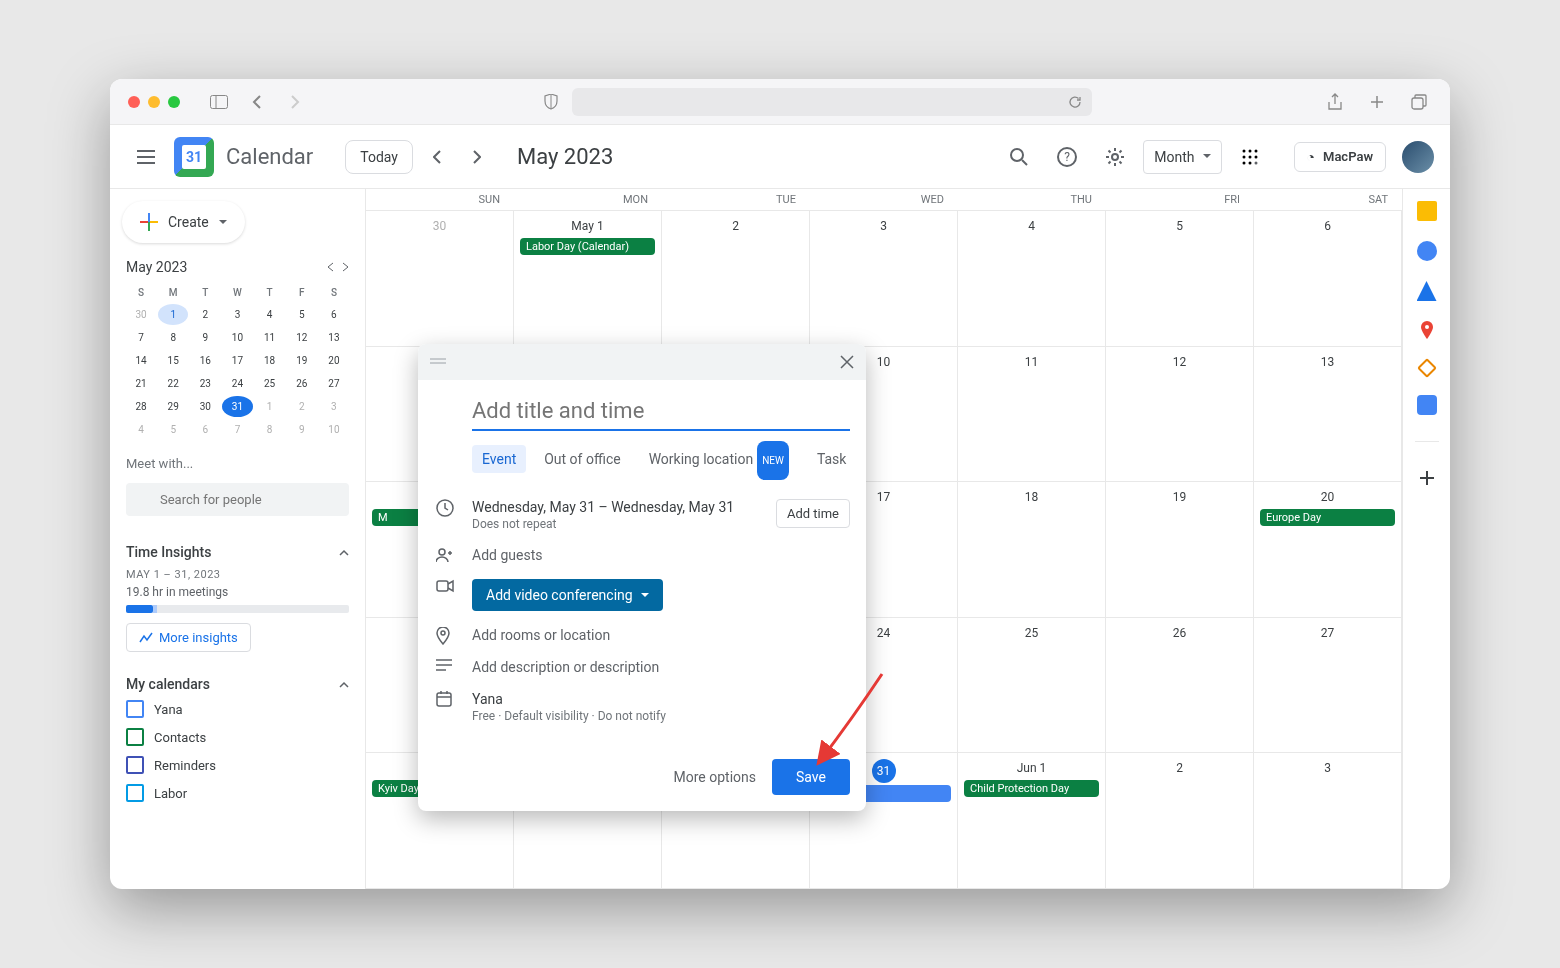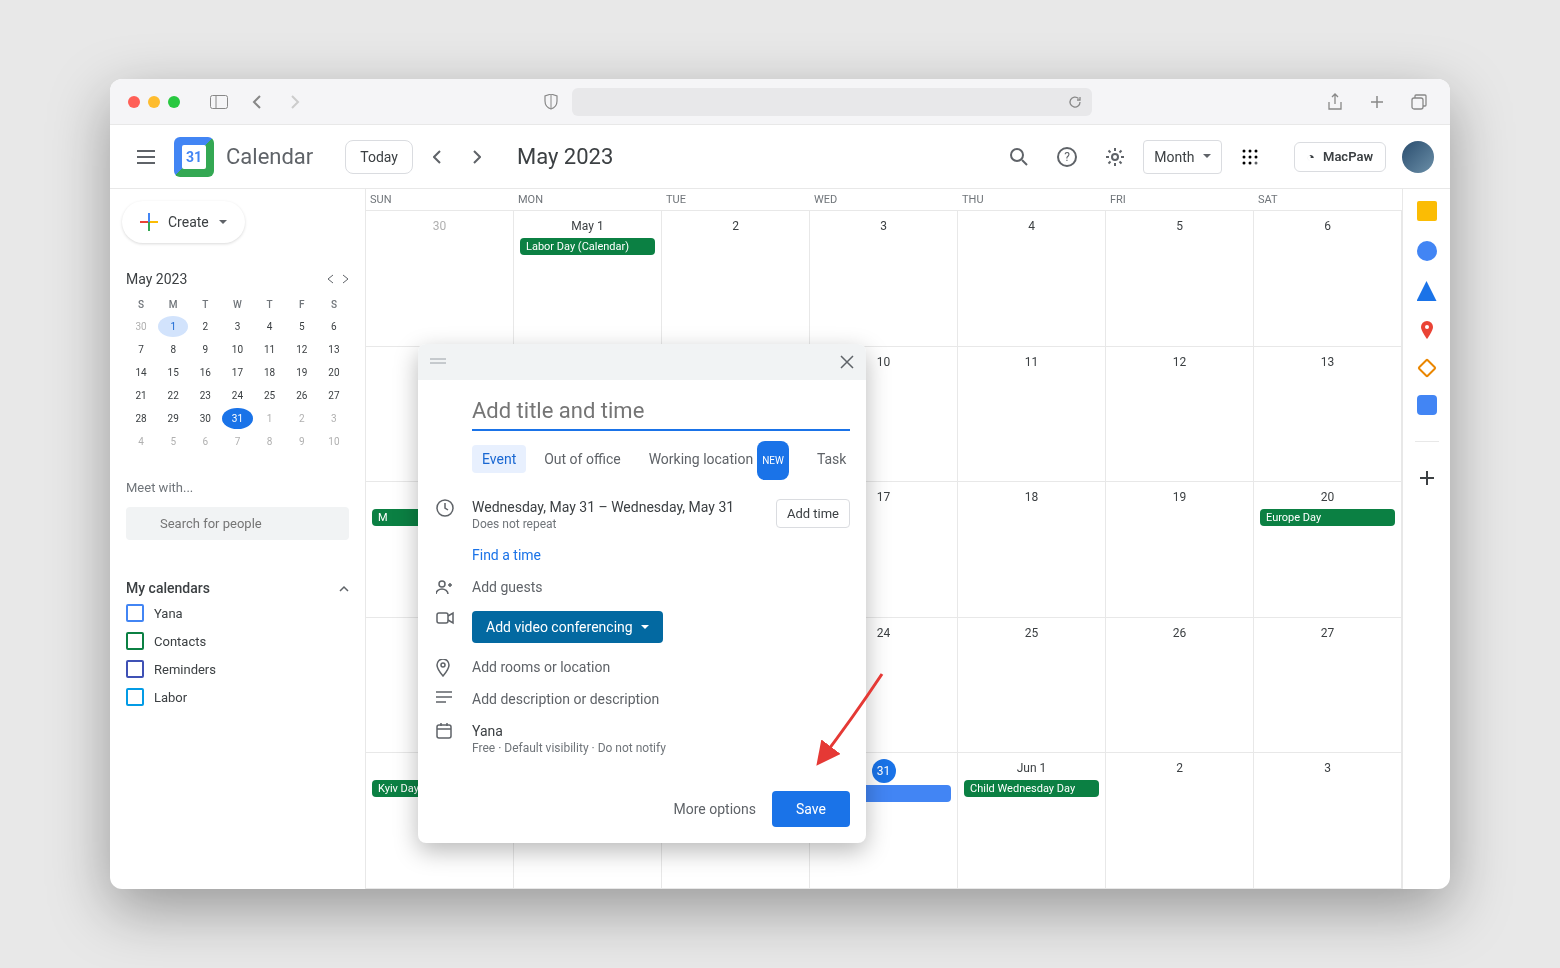--- a/index.html
+++ b/index.html
@@ -23,21 +23,21 @@
 .today-btn { padding: 8px 14px; border: 1px solid #dadce0; border-radius: 8px; font-size: 14px; color: #3c4043; cursor: pointer; background:#fff; }
 .nav-chev { width: 32px; height: 32px; display: flex; align-items: center; justify-content: center; color: #5f6368; cursor: pointer; }
 .month-title { font-size: 22px; color: #3c4043; margin-left: 16px; }
 .hdr-right { margin-left: auto; display: flex; align-items: center; gap: 8px; }
 .hdr-icon { width: 40px; height: 40px; display: flex; align-items: center; justify-content: center; color: #5f6368; cursor: pointer; border-radius: 50%; }
 .view-sel { padding: 8px 10px; border: 1px solid #dadce0; border-radius: 4px; font-size: 14px; color: #3c4043; display: flex; align-items: center; gap: 8px; cursor: pointer; background:#fff; }
 .company { padding: 6px 12px; border: 1px solid #dadce0; border-radius: 6px; display: flex; align-items: center; gap: 8px; cursor: pointer; font-size: 13px; color: #3c4043; font-weight: 600; margin-left:16px; }
 .avatar { width: 32px; height: 32px; border-radius: 50%; background: linear-gradient(135deg,#2a4d6e,#6b8fa8); margin-left: 8px; }
 
 .body { display: flex; flex: 1; overflow: hidden; flex-direction: column; }
-.sidebar { width: 256px; border-right: 1px solid #e8e8e8; padding: 12px 0; display: flex; flex-direction: column; overflow-y: auto; gap: 12px; }
+.sidebar { width: 256px; border-right: 1px solid #e8e8e8; padding: 12px 0; display: flex; flex-direction: column; overflow-y: auto; }
 .main-row { display:flex; flex:1; overflow:hidden; }
 .create-btn { margin: 0 12px 16px; padding: 12px 18px; border-radius: 24px; box-shadow: 0 1px 3px rgba(0,0,0,.15); display: flex; align-items: center; gap: 10px; font-size: 14px; color: #3c4043; cursor: pointer; width: fit-content; background:#fff; }
 .plus4 { width:18px; height:18px; position:relative; }
 .plus4::before,.plus4::after{content:'';position:absolute;background:currentColor;}
 .plus4 .h{position:absolute;top:8px;left:0;right:0;height:2px;}
 .plus4 .v{position:absolute;left:8px;top:0;bottom:0;width:2px;}
 .plus4 .h.l{background:#ea4335;right:50%} .plus4 .h.r{background:#fbbc05;left:50%}
 .plus4 .v.t{background:#4285f4;bottom:50%} .plus4 .v.b{background:#34a853;top:50%}
 
 .mini { padding: 0 16px; }
@@ -64,21 +64,21 @@
 .ti-bar-fill { position: absolute; left: 0; top: 0; bottom: 0; width: 12%; background: #1a73e8; border-radius: 2px; }
 .ti-bar-fill2 { position: absolute; left: 12%; top: 0; bottom: 0; width: 2%; background: #aecbfa; }
 .more-ins { margin-top: 10px; padding: 6px 12px; border: 1px solid #dadce0; border-radius: 4px; font-size: 13px; color: #1a73e8; display: flex; align-items: center; gap: 6px; width: fit-content; cursor:pointer; }
 
 .cal-list { display: flex; flex-direction: column; gap: 10px; margin-top: 8px; }
 .cal-item { display: flex; align-items: center; gap: 10px; font-size: 13px; color: #3c4043; cursor: pointer; }
 .cal-cb { width: 18px; height: 18px; border: 2px solid; border-radius: 2px; }
 
 .grid { flex: 1; display: flex; flex-direction: column; overflow: hidden; }
 .dow-row { display: grid; grid-template-columns: repeat(7,1fr); border-bottom: 1px solid #e8e8e8; }
-.dow { padding: 4px; padding-right: 14px; font-size: 11px; color: #70757a; text-transform: uppercase; }
+.dow { padding: 4px; text-align: right; padding-right: 14px; font-size: 11px; color: #70757a; text-transform: uppercase; }
 .weeks { flex: 1; display: grid; grid-template-rows: repeat(5,1fr); }
 .week { display: grid; grid-template-columns: repeat(7,1fr); border-bottom: 1px solid #e8e8e8; }
 .day { border-right: 1px solid #e8e8e8; padding: 4px; position: relative; }
 .day:first-child { border-left: none; }
 .daynum { text-align: center; font-size: 12px; color: #3c4043; padding: 4px 0; }
 .daynum.other { color: #b0b0b0; }
 .daynum.today { background: #1a73e8; color: #fff; border-radius: 50%; width: 24px; height: 24px; line-height: 24px; padding: 0; margin: 2px auto; }
 .event { margin: 1px 2px; padding: 2px 6px; font-size: 11px; border-radius: 4px; color: #fff; white-space: nowrap; overflow: hidden; }
 .event.green { background: #0b8043; }
 .event.blue { background: #4285f4; }
@@ -329,20 +329,40 @@
                 <svg width="16" height="14" viewBox="0 0 16 14">
                   <circle cx="5" cy="4" r="2.5" fill="none" stroke="#70757a"></circle>
                   <circle cx="11" cy="4" r="2.5" fill="none" stroke="#70757a"></circle>
                   <path d="M0 13c0-3 2-4 5-4s5 1 5 4M8 13c0-3 2-4 5-4" fill="none" stroke="#70757a"></path>
                 </svg>
               </span>
             <input class="meet-input" placeholder="Search for people" style="">
           </div>
         </div>
 
+        <div class="section">
+          <div class="sect-hdr">
+            <span>Time Insights</span>
+            <svg width="10" height="7" viewBox="0 0 10 7">
+                <path d="M1 6l4-4 4 4" stroke="#5f6368" fill="none" stroke-width="1.5"></path>
+              </svg>
+          </div>
+          <div class="ti-sub">MAY 1 – 31, 2023</div>
+          <div class="ti-meet">19.8 hr in meetings</div>
+          <div class="ti-bar">
+              <div class="ti-bar-fill"></div>
+              <div class="ti-bar-fill2"></div>
+            </div>
+          <div class="more-ins">
+            <svg width="14" height="12" viewBox="0 0 14 12">
+                <path d="M1 10l4-6 3 4 5-7" stroke="#1a73e8" fill="none" stroke-width="1.5"></path>
+              </svg>
+            <span>More insights</span>
+          </div>
+        </div>
 
         <div class="section">
           <div class="sect-hdr">
             <span>My calendars</span>
             <svg width="10" height="7" viewBox="0 0 10 7">
                 <path d="M1 6l4-4 4 4" stroke="#5f6368" fill="none" stroke-width="1.5"></path>
               </svg>
           </div>
           <div class="cal-list" id="cal-list">
               <div class="cal-item">
@@ -481,21 +501,21 @@
               </div>
               <div class="day">
                 <div class="daynum">30</div>
               </div>
               <div class="day">
                 <div class="daynum today">31</div>
                 <div class="event blue">(No title)</div>
               </div>
               <div class="day">
                 <div class="daynum">Jun 1</div>
-                <div class="event green">Child Wednesday Day</div>
+                <div class="event green">Child Protection Day</div>
               </div>
               <div class="day">
                 <div class="daynum">2</div>
               </div>
               <div class="day">
                 <div class="daynum">3</div>
               </div>
             </div>
           </div>
       </div>
@@ -549,23 +569,20 @@
             <svg width="18" height="18" viewBox="0 0 18 18">
               <circle cx="9" cy="9" r="8" fill="none" stroke="#5f6368" stroke-width="1.5"></circle>
               <path d="M9 4v5l3 2" stroke="#5f6368" fill="none" stroke-width="1.5"></path>
             </svg>
           </span>
         <div>
           <div>Wednesday, May 31   –   Wednesday, May 31</div>
           <div class="sub-txt">Does not repeat</div>
         </div>
         <div class="addtime-btn">Add time</div>
-      </div>
-      <div class="row">
-        <div class="find-time">Find a time</div>
       </div>
       <div class="row">
         <span class="row-icon">
             <svg width="18" height="16" viewBox="0 0 18 16">
               <circle cx="6" cy="5" r="3" fill="none" stroke="#5f6368" stroke-width="1.5"></circle>
               <path d="M0 15c0-3 3-5 6-5s6 2 6 5M14 4v4M12 6h4" stroke="#5f6368" fill="none" stroke-width="1.5"></path>
             </svg>
           </span>
         <div class="placeholder">Add guests</div>
       </div>

